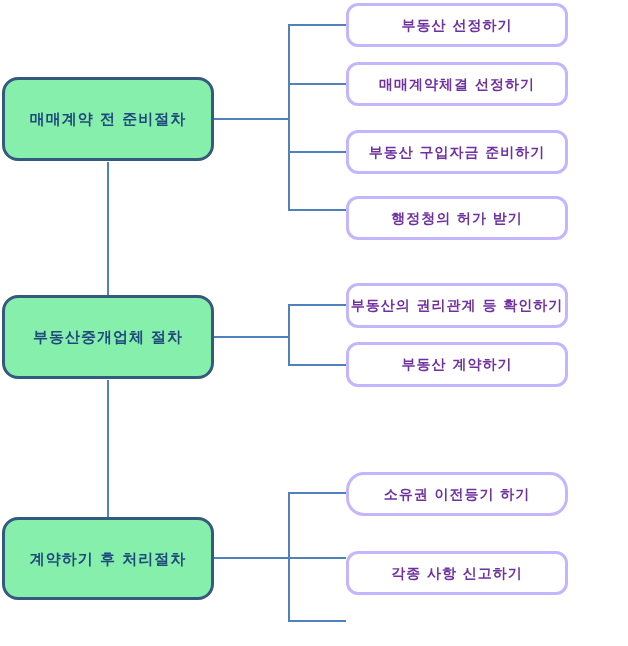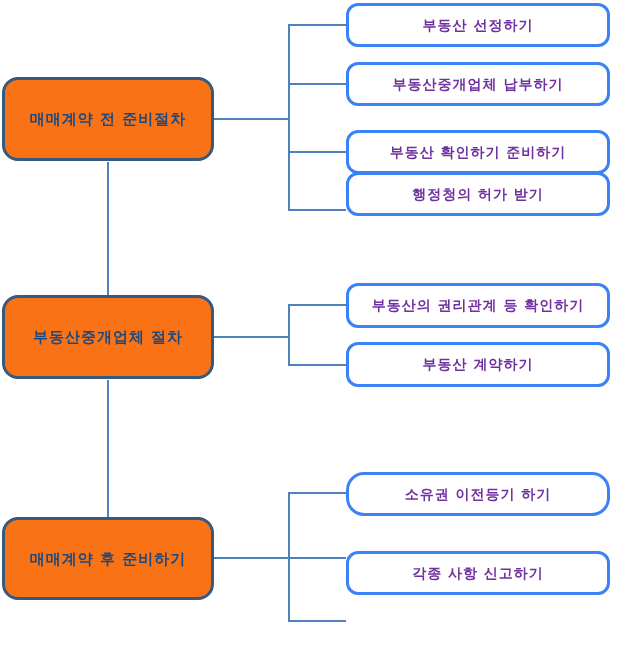--- a/index.html
+++ b/index.html
@@ -3,28 +3,28 @@
 <meta charset="utf-8">
 <style>
   * { margin:0; padding:0; box-sizing:border-box; }
   html,body { background:#ffffff; }
   body { font-family:"DejaVu Sans","Liberation Sans",sans-serif; }
   .canvas {
     position:relative; width:628px; height:646px; background:#ffffff; overflow:hidden;
   }
   .stage {
     position:absolute; left:2px; width:212px; height:84px;
-    background:#f97316; border:3px solid #36597e; border-radius:16px;
+    background:#86efac; border:3px solid #36597e; border-radius:16px;
     display:flex; align-items:center; justify-content:center;
     color:#1f497d; font-weight:bold; font-size:15px; letter-spacing:1px;
     text-align:center; line-height:1.2;
   }
   .step {
-    position:absolute; left:346px; width:264px; height:44px;
-    background:#ffffff; border:3px solid #3b82f6; border-radius:12px;
+    position:absolute; left:346px; width:222px; height:44px;
+    background:#ffffff; border:3px solid #c4b5fd; border-radius:12px;
     display:flex; align-items:center; justify-content:center;
     color:#7030a0; font-weight:bold; font-size:14px; letter-spacing:1px;
     text-align:center; line-height:1.2;
   }
   .connector { position:absolute; background:#4f81bd; }
   .connector.h { height:1.5px; }
   .connector.v { width:1.5px; }
 </style>
 </head>
 <body>
@@ -46,26 +46,26 @@
   <div class="connector h" style="left:289px; top:304px; width:57px;"></div>
   <div class="connector h" style="left:289px; top:364px; width:57px;"></div>
 
   <div class="connector h" style="left:214px; top:557px; width:132px;"></div>
   <div class="connector v" style="left:288px; top:492px; height:130px;"></div>
   <div class="connector h" style="left:289px; top:492px; width:57px;"></div>
   <div class="connector h" style="left:289px; top:620px; width:57px;"></div>
 
   <div class="stage" style="top:77px;">매매계약 전 준비절차</div>
   <div class="stage" style="top:295px;">부동산중개업체 절차</div>
-  <div class="stage" style="top:517px; height:83px;">매매계약 후 준비하기</div>
+  <div class="stage" style="top:517px; height:83px;">계약하기 후 처리절차</div>
 
   <div class="step" style="top:3px;">부동산 선정하기</div>
-  <div class="step" style="top:62px;">부동산중개업체 납부하기</div>
-  <div class="step" style="top:130px;">부동산 확인하기 준비하기</div>
-  <div class="step" style="top:172px;">행정청의 허가 받기</div>
+  <div class="step" style="top:62px;">매매계약체결 선정하기</div>
+  <div class="step" style="top:130px;">부동산 구입자금 준비하기</div>
+  <div class="step" style="top:196px;">행정청의 허가 받기</div>
 
   <div class="step" style="top:283px; height:45px;">부동산의 권리관계 등 확인하기</div>
   <div class="step" style="top:342px; height:45px;">부동산 계약하기</div>
 
   <div class="step" style="top:472px;border-radius:18px;">소유권 이전등기 하기</div>
   <div class="step" style="top:551px;">각종 사항 신고하기</div>
 
 </div>
 
 </body></html>

